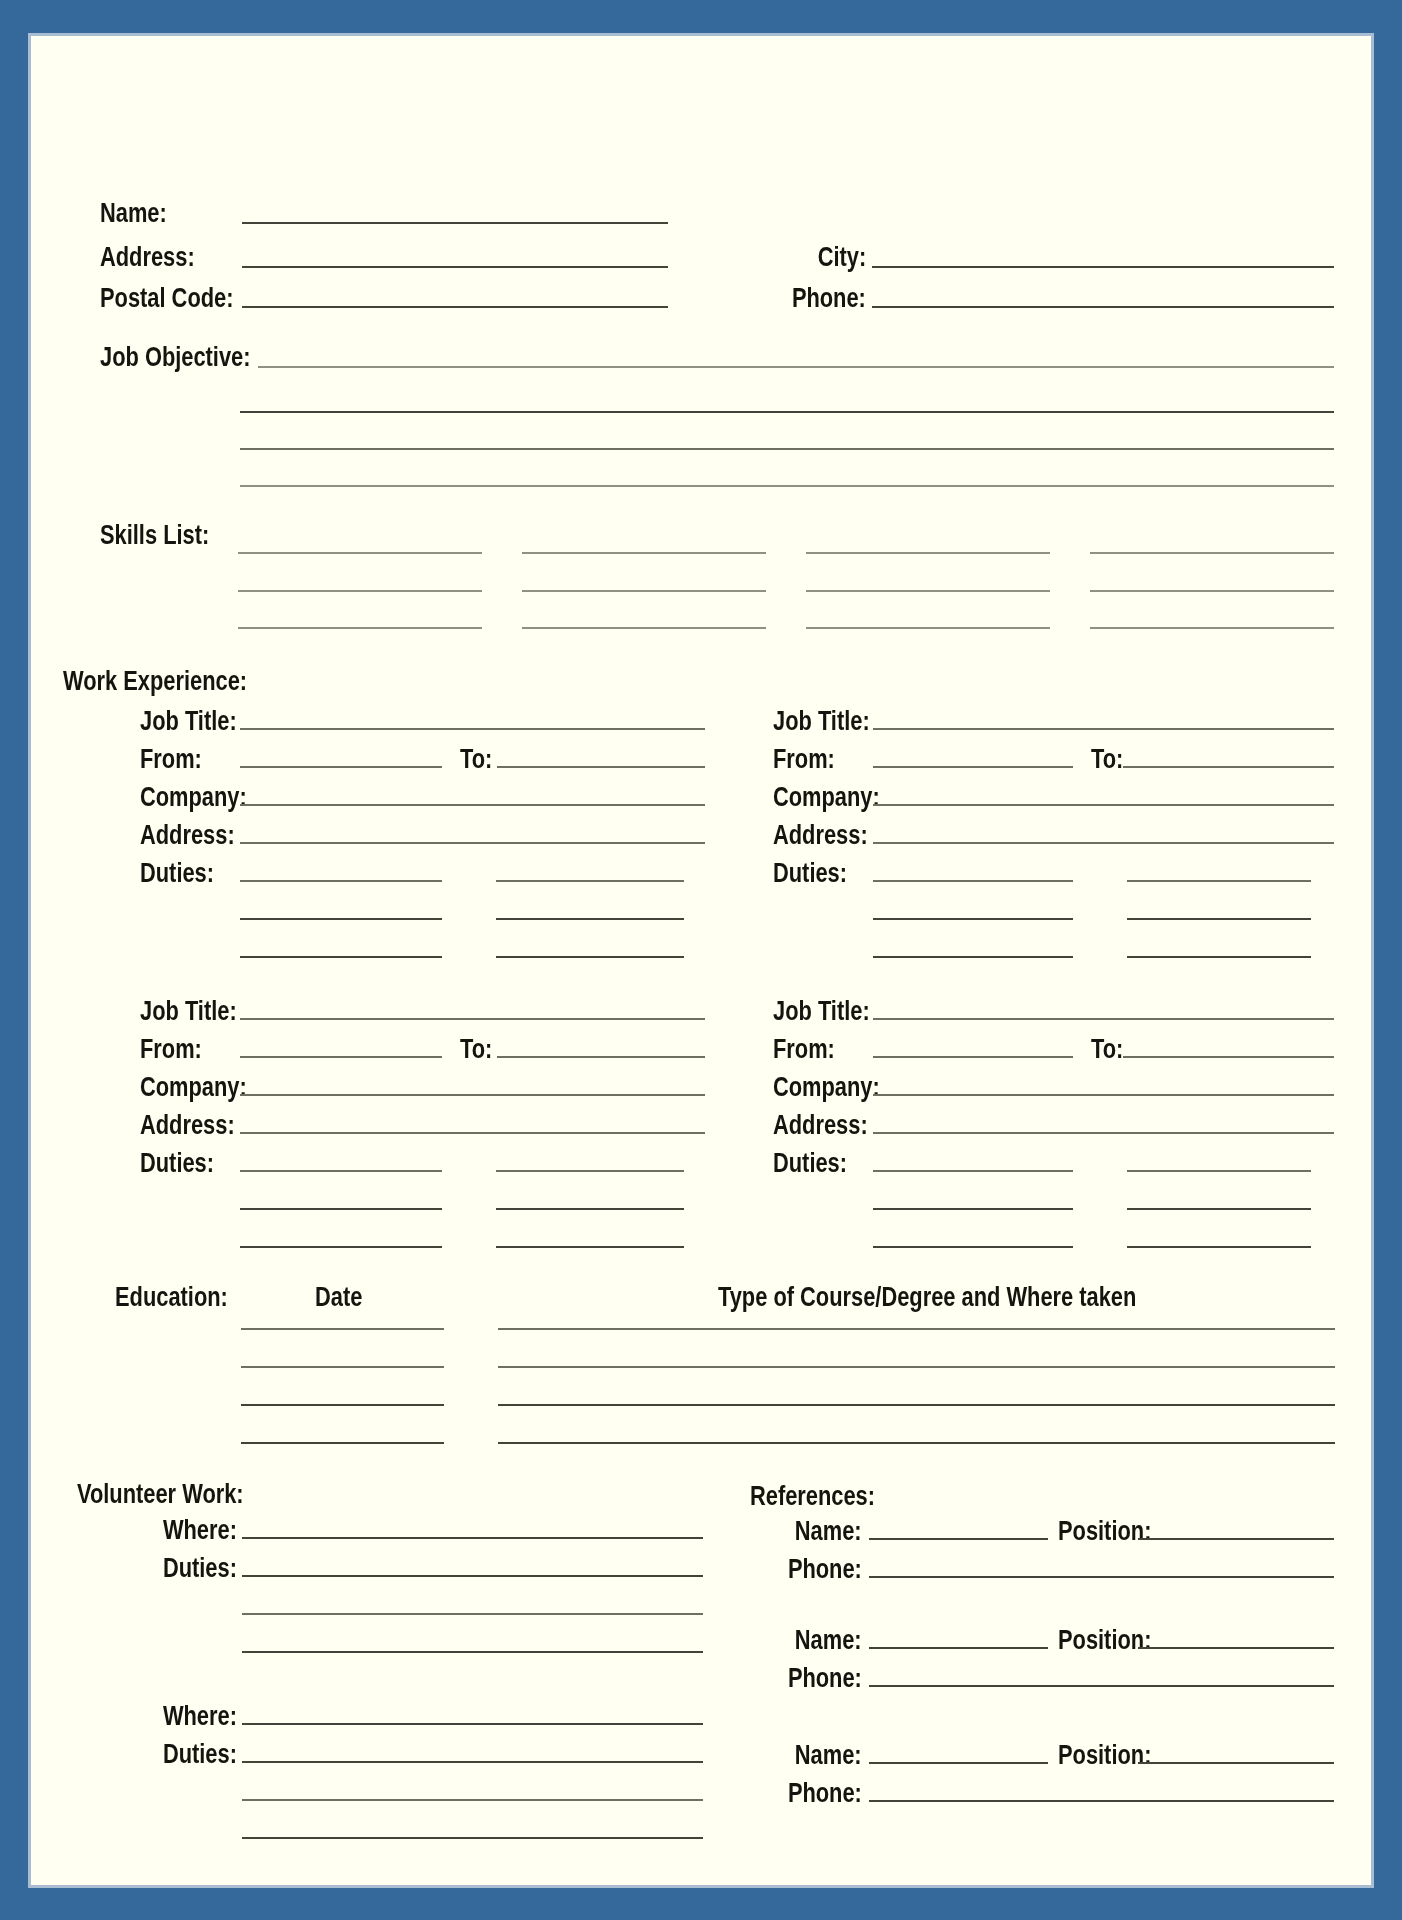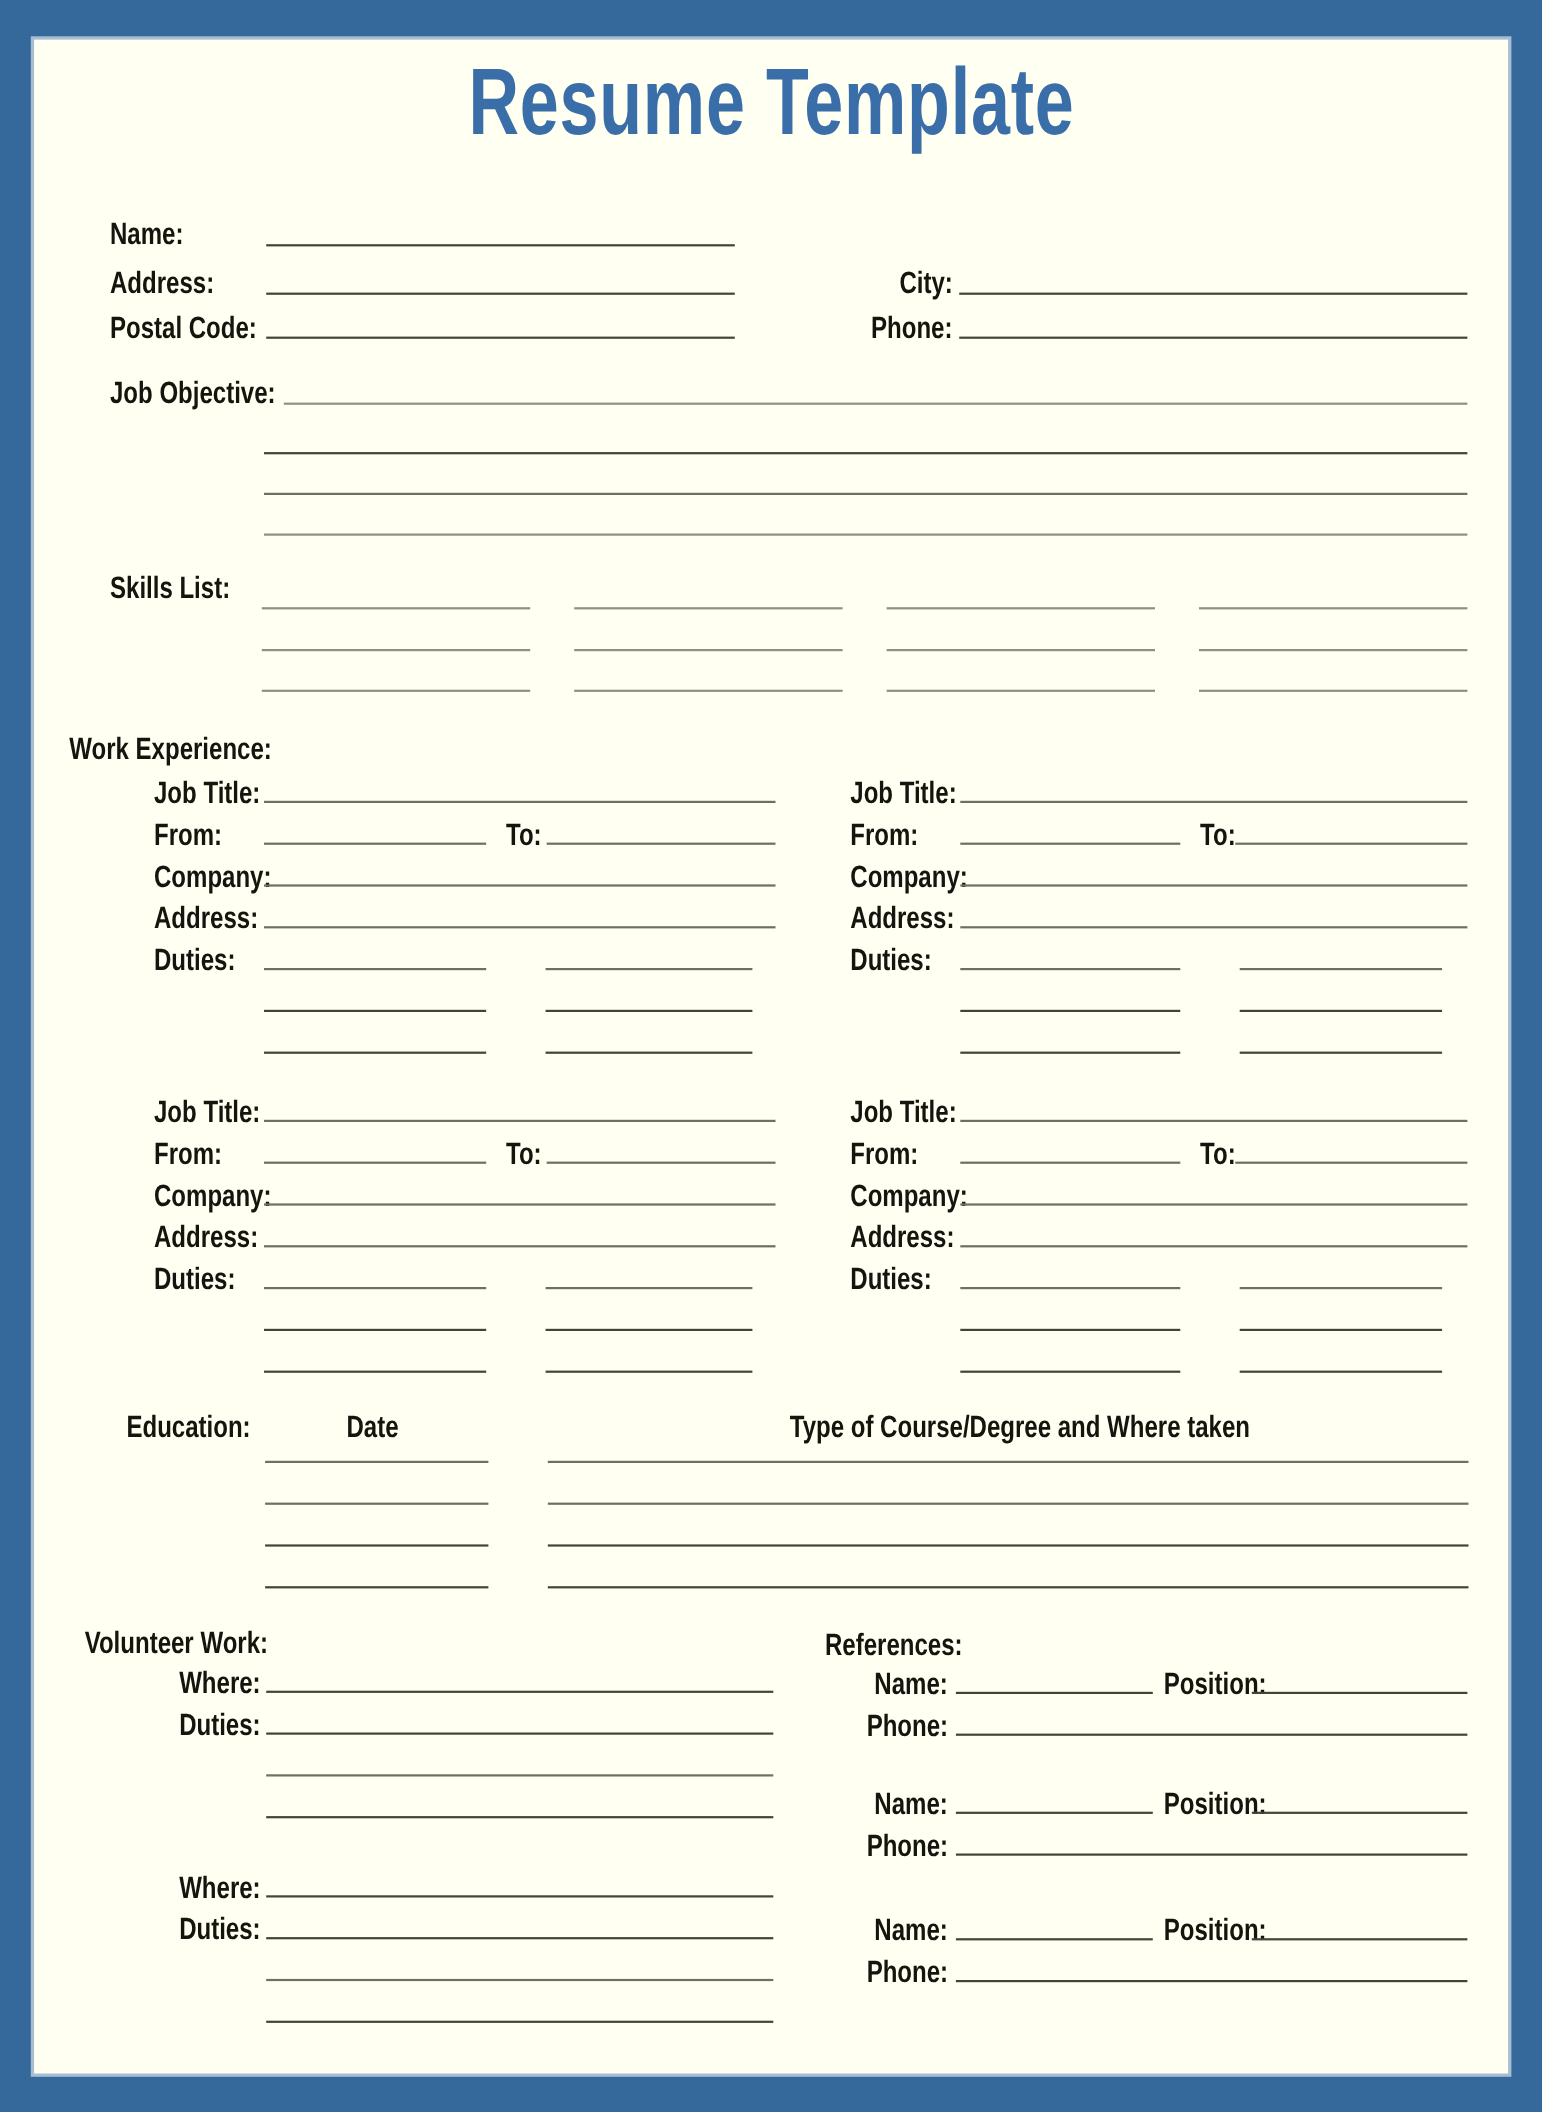--- a/index.html
+++ b/index.html
@@ -16,23 +16,20 @@
   .ln{position:absolute;height:2px;background:#43433a;}
   .ln.md{background:#6e6e62;}
   .ln.lt{background:#8f8f83;}
 </style>
 </head>
 <body>
 
 <div class="page">
   <div class="sheet"></div>
 
-  <div class="title-wrap">
-    <span class="title-text">Resume Template</span>
-  </div>
 
   <div class="lbl" style="left:100px;top:198px;">Name:</div>
   <div class="ln" style="left:242px;top:222px;width:426px;"></div>
 
   <div class="lbl" style="left:100px;top:242px;">Address:</div>
   <div class="ln" style="left:242px;top:266px;width:426px;"></div>
   <div class="lbl r" style="right:536px;top:242px;">City:</div>
   <div class="ln" style="left:872px;top:266px;width:462px;"></div>
 
   <div class="lbl" style="left:100px;top:283px;">Postal Code:</div>

